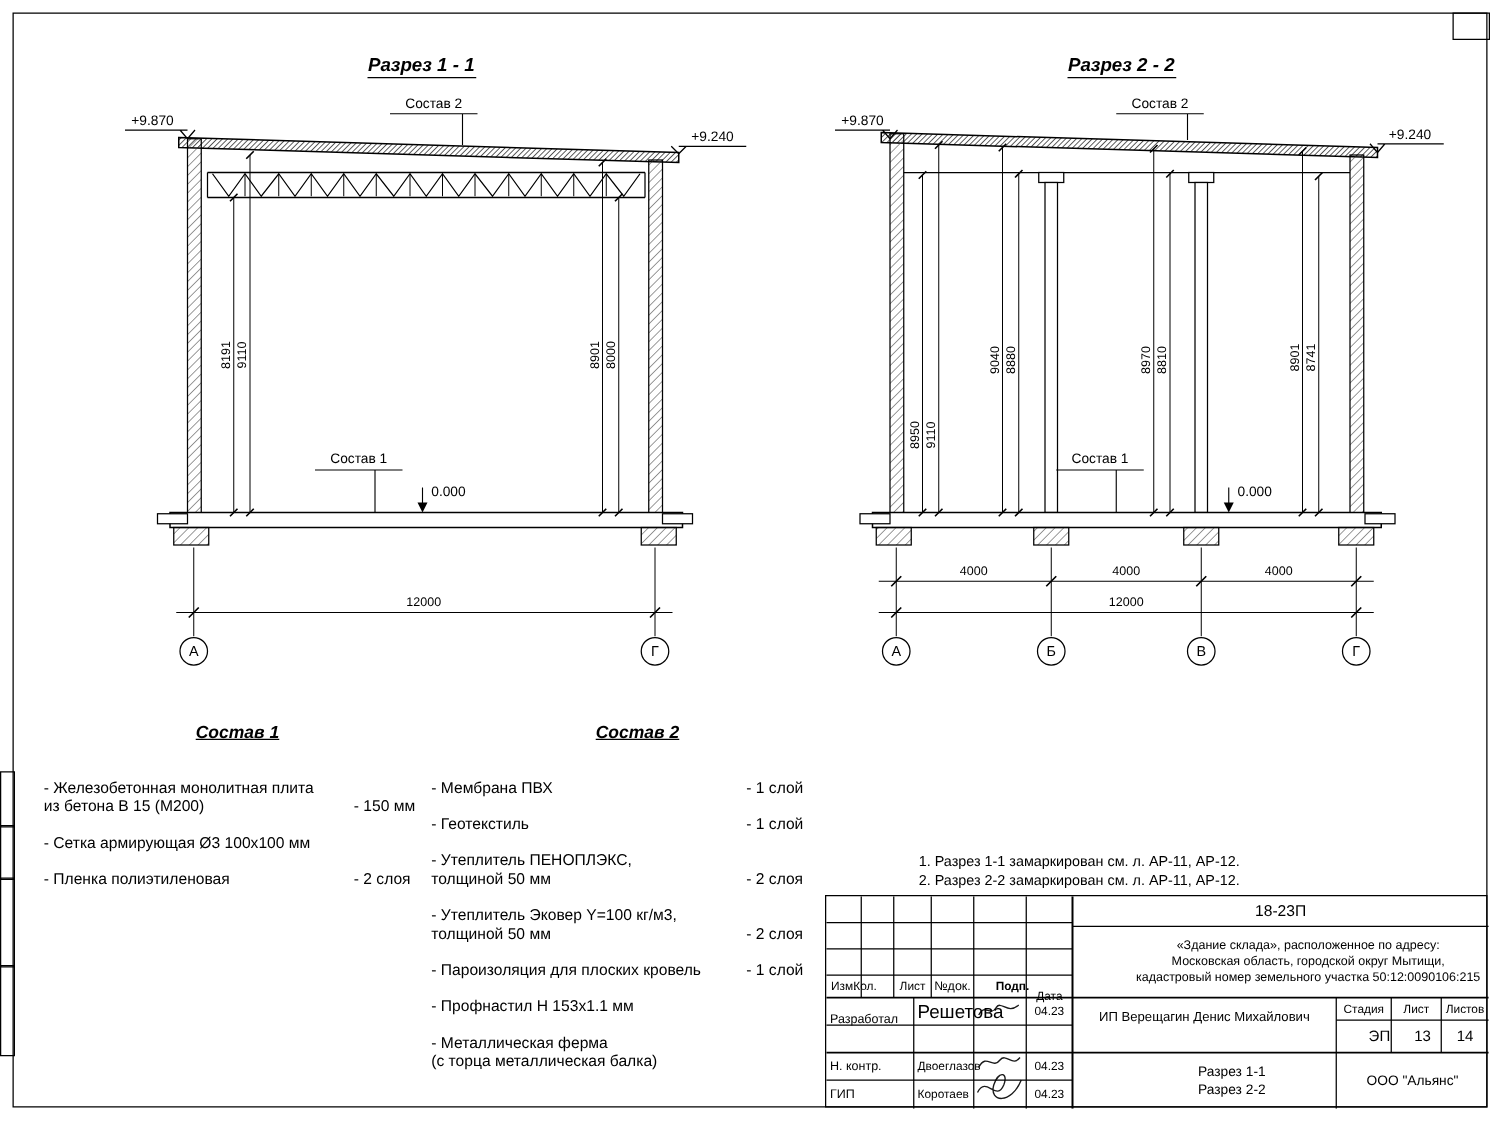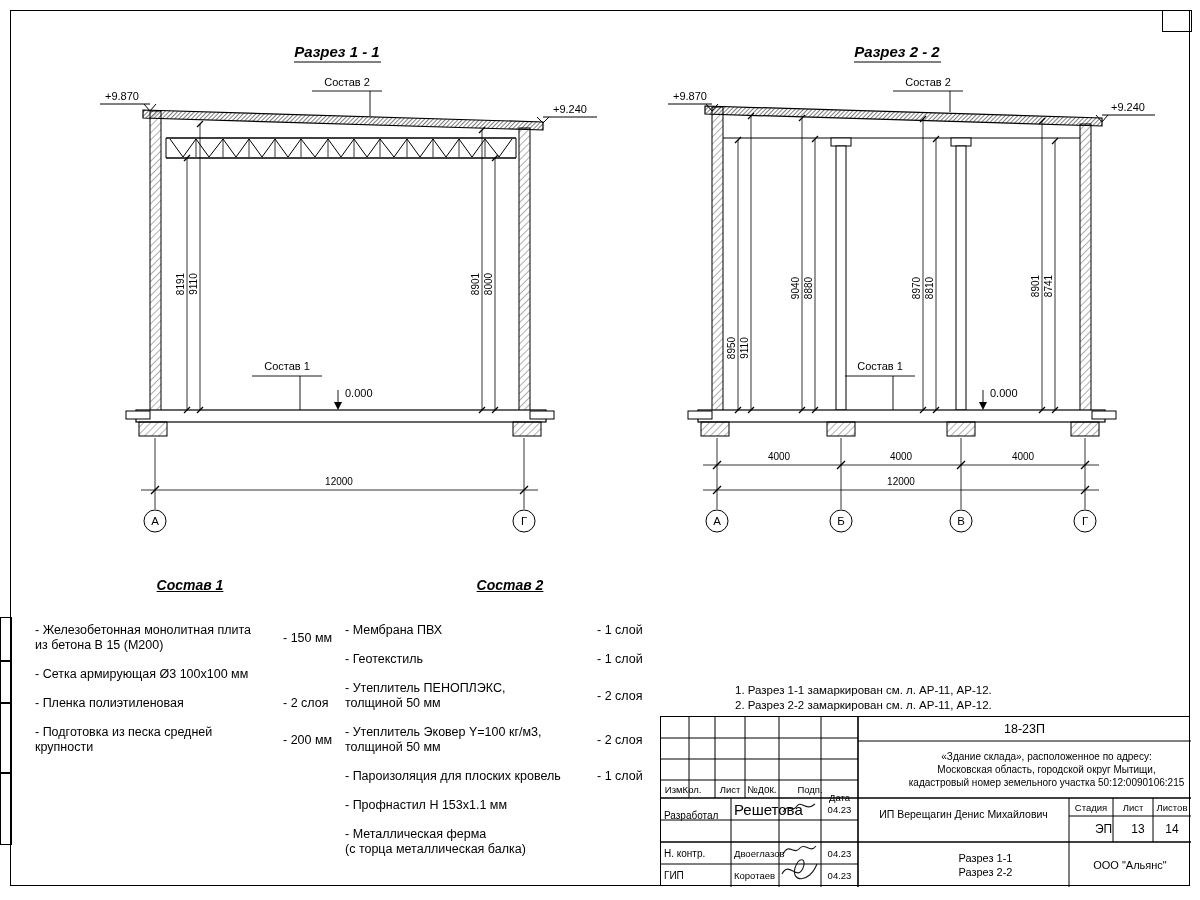--- a/index.html
+++ b/index.html
@@ -9,21 +9,21 @@
   .corner-box{position:absolute;left:1162px;top:10px;width:28px;height:20px;border:1.2px solid #000;}
   .margin-box{position:absolute;left:0;width:10px;border:1px solid #000;}
   svg text{fill:#000;}
   .t-title{font:italic bold 15px "Liberation Sans",sans-serif;}
   .t-dim{font:10px "Liberation Sans",sans-serif;}
   .t-lbl{font:11px "Liberation Sans",sans-serif;}
   .t-axis{font:11.5px "Liberation Sans",sans-serif;}
   
   .sostav{position:absolute;font-size:12.5px;line-height:15px;}
   .sostav-title{font-style:italic;font-weight:bold;text-decoration:underline;text-align:center;font-size:14px;margin-bottom:30px;}
-  .item{display:flex;align-items:center;margin-bottom:14px;}
+  .item{display:flex;align-items:flex-end;margin-bottom:14px;}
   .item .txt{white-space:pre-line;}
   #sostav1{left:35px;top:578px;width:310px;}
   #sostav1 .txt{width:248px;}
   #sostav2{left:345px;top:578px;width:330px;}
   #sostav2 .txt{width:252px;}
   #notes{position:absolute;left:735px;top:683px;width:280px;font-size:11.5px;line-height:14.5px;}
   
   #titleblock{position:absolute;left:660px;top:716px;width:530px;height:170px;border:1.5px solid #000;box-sizing:border-box;}
   .tb{position:absolute;display:flex;align-items:center;justify-content:center;font-size:10.5px;box-sizing:border-box;}
   .tb.left{justify-content:flex-start;padding-left:3px;}
@@ -208,25 +208,20 @@
 из бетона В 15 (М200)</div>
     <div class="val">- 150 мм</div>
   </div>
   <div class="item">
     <div class="txt">- Сетка армирующая Ø3 100х100 мм</div>
     <div class="val"></div>
   </div>
   <div class="item">
     <div class="txt">- Пленка полиэтиленовая</div>
     <div class="val">- 2 слоя</div>
-  </div>
-  <div class="item">
-    <div class="txt">- Подготовка из песка средней
-крупности</div>
-    <div class="val">- 200 мм</div>
   </div>
 </div>
 
 <div id="sostav2" class="sostav">
   <div class="sostav-title">Состав 2</div>
   <div class="item">
     <div class="txt">- Мембрана ПВХ</div>
     <div class="val">- 1 слой</div>
   </div>
   <div class="item">
@@ -292,21 +287,21 @@
   <div class="tb col" style="left:197px;top:24px;width:333px;height:57px;font-size:10px;">
     <div>«Здание склада», расположенное по адресу:</div>
     <div>Московская область, городской округ Мытищи,</div>
     <div>кадастровый номер земельного участка 50:12:0090106:215</div>
   </div>
 
   <div class="tb" style="left:0;top:63px;width:28px;height:18px;font-size:9.5px;">Изм.</div>
   <div class="tb" style="left:18px;top:63px;width:26px;height:18px;font-size:9.5px;">Кол.</div>
   <div class="tb" style="left:54px;top:63px;width:30px;height:18px;font-size:9.5px;">Лист</div>
   <div class="tb" style="left:84px;top:63px;width:34px;height:18px;font-size:10px;">№док.</div>
-  <div class="tb" style="left:118px;top:63px;width:62px;height:18px;font-size:9.5px;">Подп.</div>
+  <div class="tb" style="left:118px;top:63px;width:62px;height:18px;font-size:9.5px;font-weight:bold;">Подп.</div>
   <div class="tb" style="left:160px;top:63px;width:37px;height:35px;font-size:9.5px;">Дата</div>
 
   <div class="tb left" style="left:0;top:81px;width:70px;height:34px;font-size:10px;">Разработал</div>
   <div class="tb left" style="left:70px;top:81px;width:48px;height:22px;font-size:15px;">Решетова</div>
   <div class="tb" style="left:160px;top:81px;width:37px;height:22px;font-size:9.5px;">04.23</div>
 
   <div class="tb left" style="left:0;top:125px;width:70px;height:22px;font-size:10px;">Н. контр.</div>
   <div class="tb left" style="left:70px;top:125px;width:48px;height:22px;font-size:9.5px;">Двоеглазов</div>
   <div class="tb" style="left:160px;top:125px;width:37px;height:22px;font-size:9.5px;">04.23</div>
 

